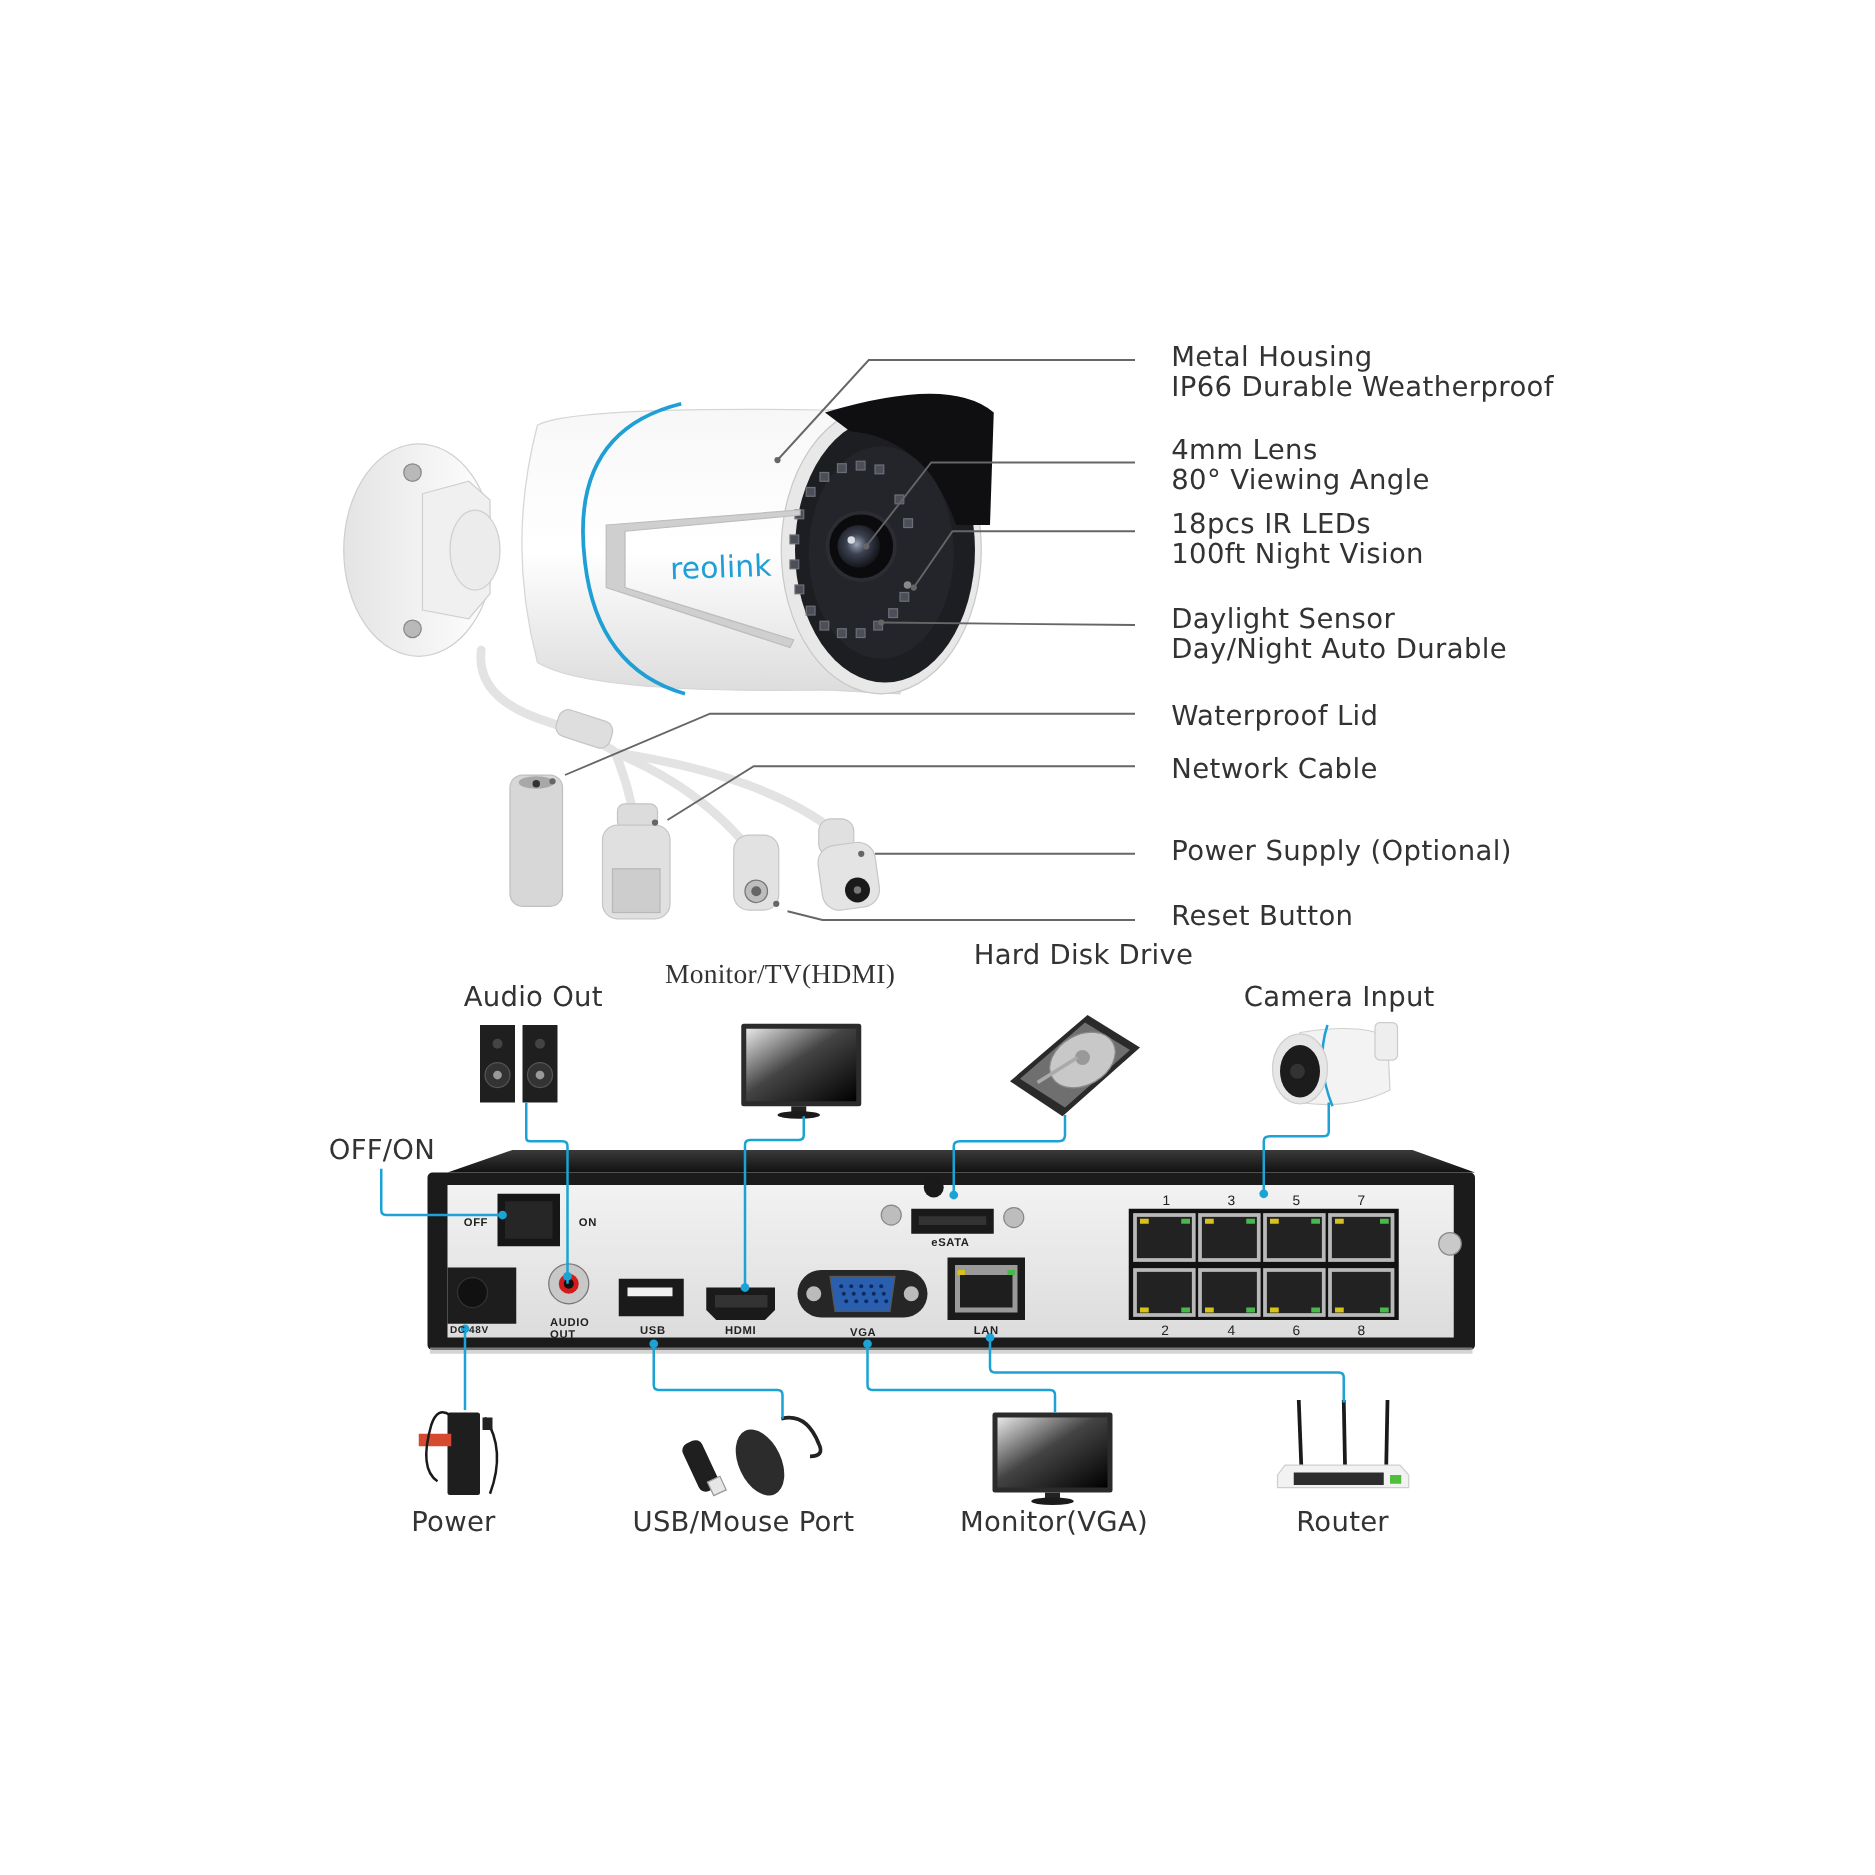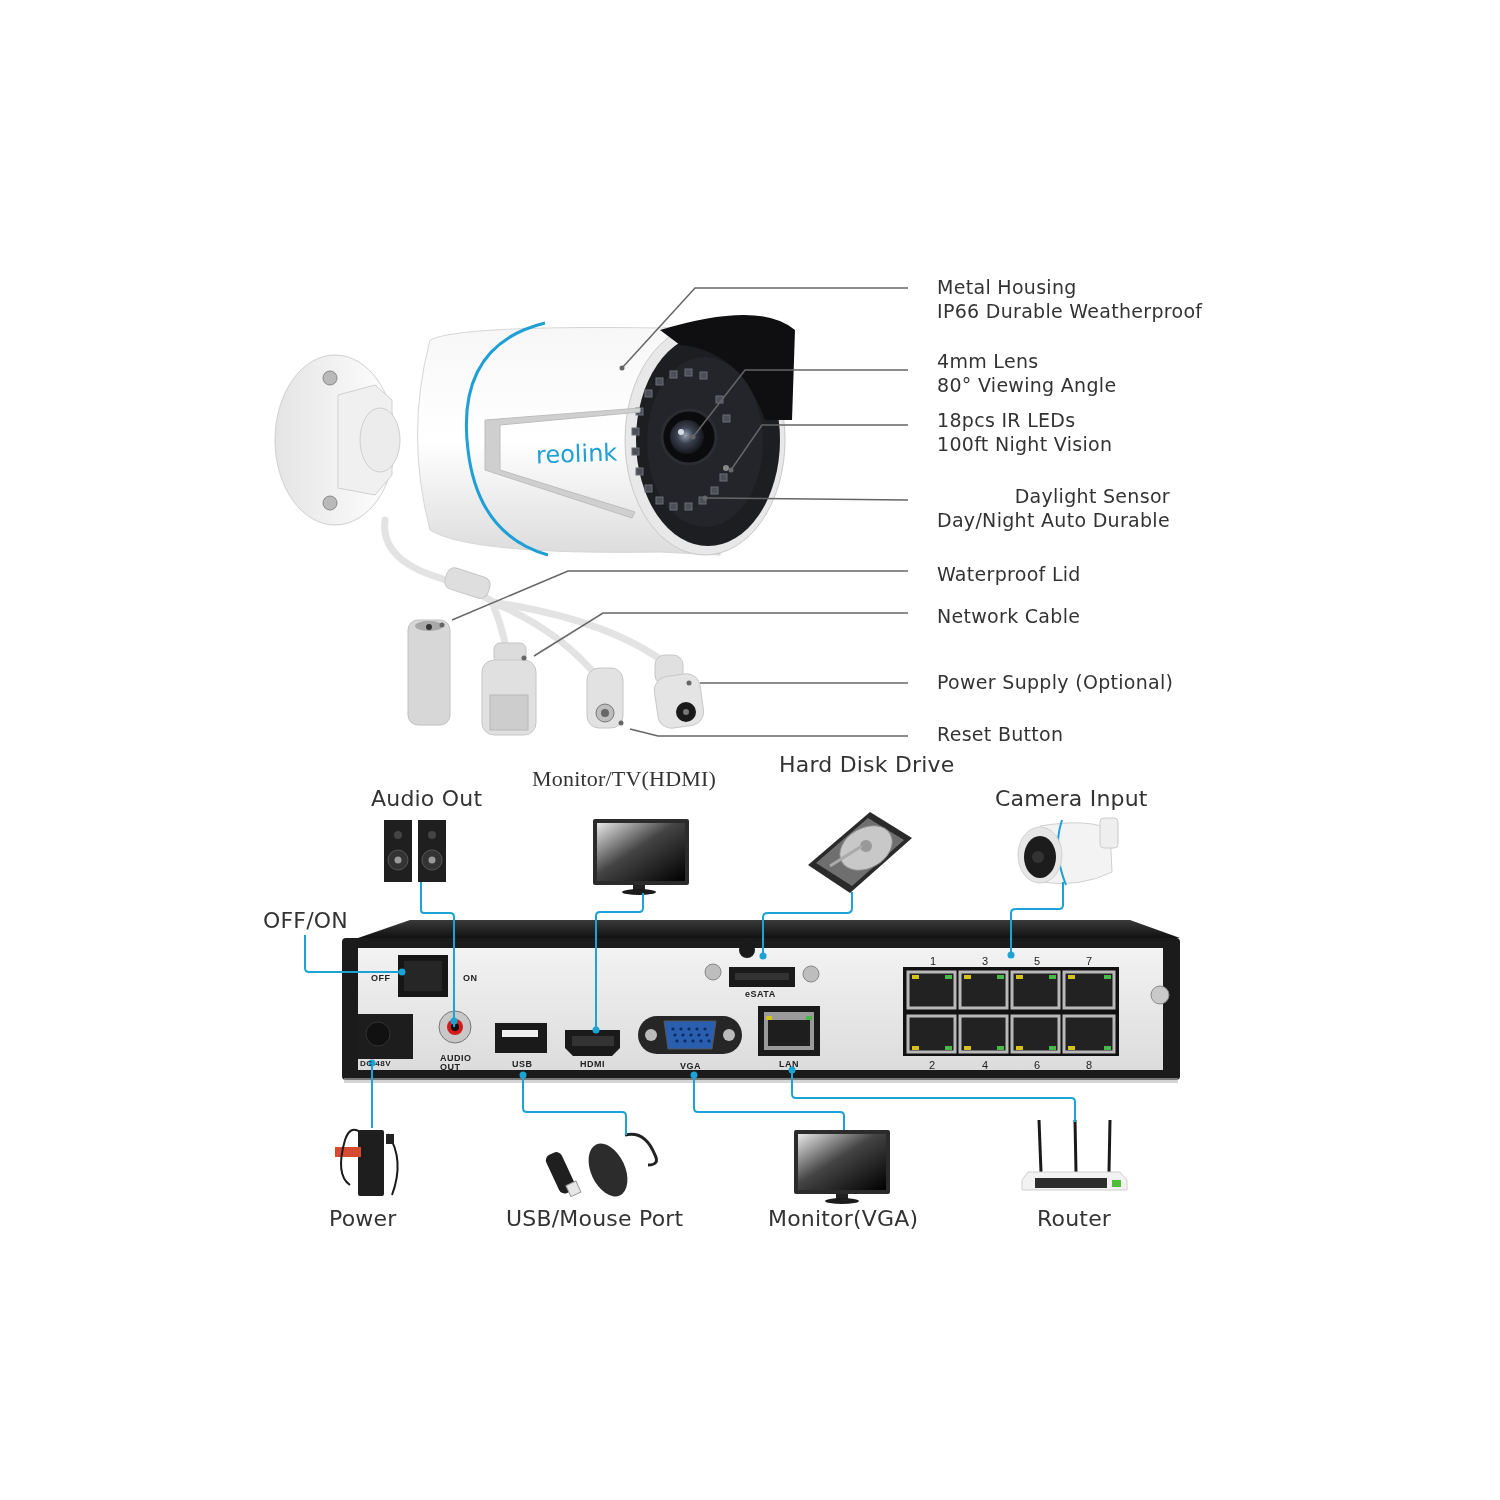--- a/index.html
+++ b/index.html
@@ -1,19 +1,19 @@
 <!DOCTYPE html>
 <html><head>
 <meta charset="utf-8">
 <style>
   * { box-sizing: border-box; margin: 0; padding: 0; }
   html, body { width: 1500px; height: 1500px; background: #ffffff; overflow: hidden; }
   body { position: relative; font-family: "DejaVu Sans", sans-serif; color: #333333; }
   .abs { position: absolute; }
-  .spec-label { position: absolute; left: 937px; font-size: 19px; line-height: 24px; color: #333; letter-spacing: 0.3px; white-space: nowrap; }
+  .spec-label { position: absolute; left: 937px; font-size: 22px; line-height: 24px; color: #333; letter-spacing: 0.3px; white-space: nowrap; }
   .port-title { position: absolute; font-size: 22px; color: #333; white-space: nowrap; letter-spacing: 0.2px; }
   .small-lbl { position: absolute; font-family: Liberation Sans, sans-serif; font-weight: bold; font-size: 9px; color: #222; text-align: left; white-space: nowrap; letter-spacing: 0.5px; }
   .port-num { position: absolute; font-family: "Liberation Sans", sans-serif; font-size: 11px; color: #222; }
   svg { position: absolute; left: 0; top: 0; }
 </style>
 </head>
 <body>
 
 <svg width="1500" height="1500" viewBox="0 0 1500 1500">
   <defs>
@@ -335,21 +335,21 @@
   <div>IP66 Durable Weatherproof</div>
 </div>
 <div class="spec-label" style="top:349px;">
   <div>4mm Lens</div>
   <div>80° Viewing Angle</div>
 </div>
 <div class="spec-label" style="top:408px;">
   <div>18pcs IR LEDs</div>
   <div>100ft Night Vision</div>
 </div>
-<div class="spec-label" style="top:484px;text-align:right;">
+<div class="spec-label" style="top:484px;">
   <div>Daylight Sensor</div>
   <div>Day/Night Auto Durable</div>
 </div>
 
 <div class="spec-label" style="top:562px;">Waterproof Lid</div>
 <div class="spec-label" style="top:604px;">Network Cable</div>
 <div class="spec-label" style="top:670px;">Power Supply (Optional)</div>
 <div class="spec-label" style="top:722px;">Reset Button</div>
 
 <div class="port-title" style="left:371px; top:786px;">Audio Out</div>

